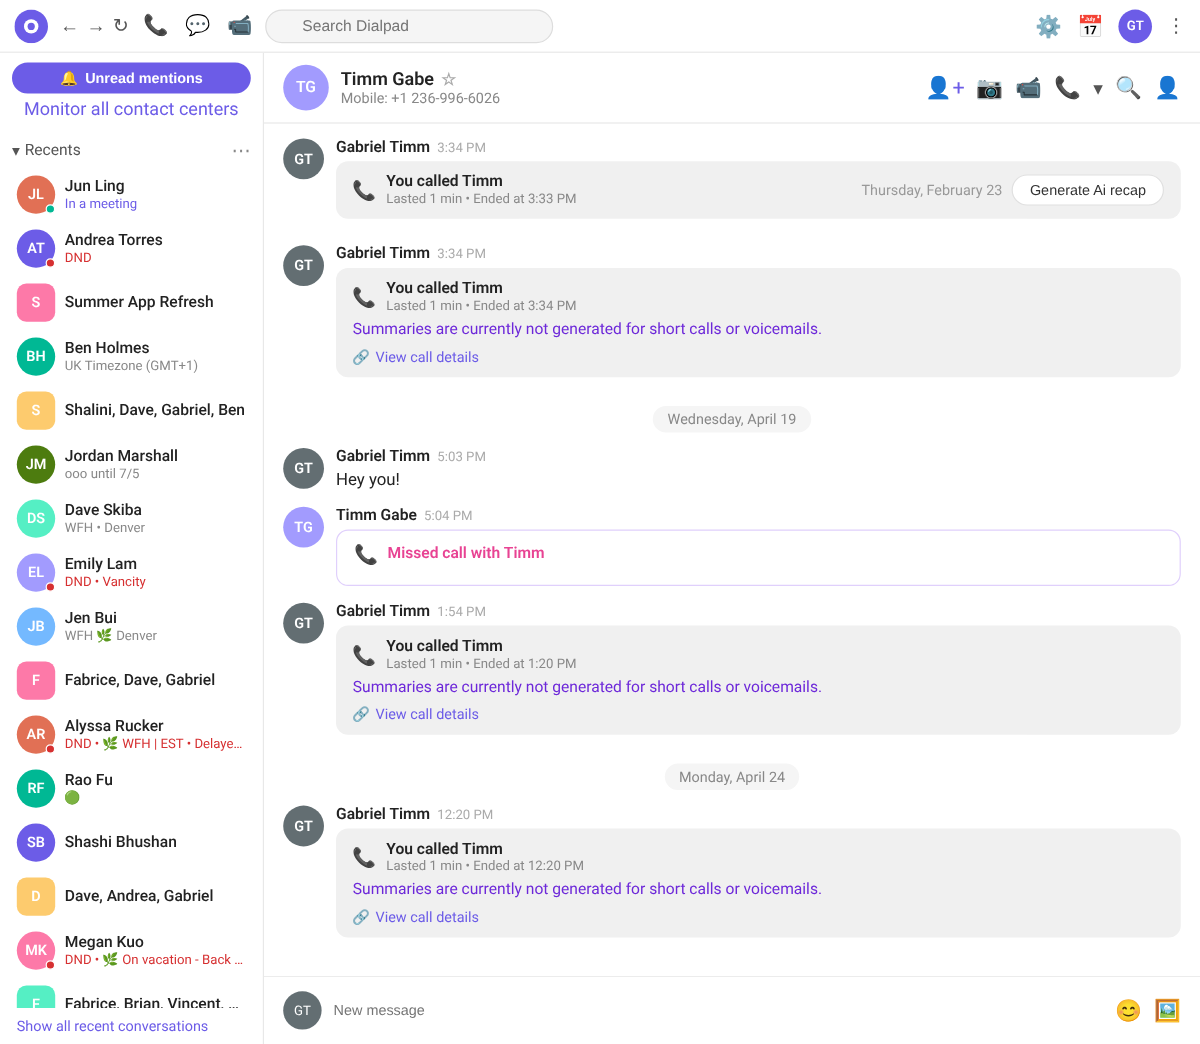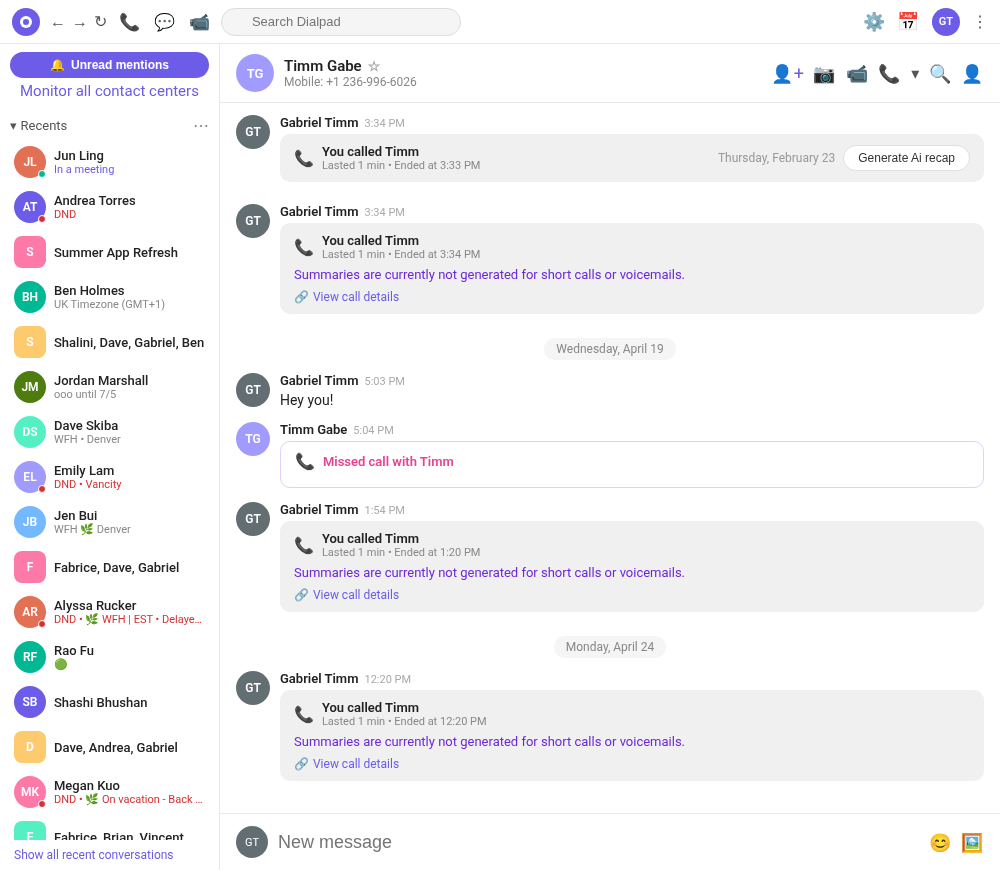--- a/index.html
+++ b/index.html
@@ -54,37 +54,37 @@
     .chat-header-actions { display: flex; gap: 10px; align-items: center; }
     .chat-header-actions span { font-size: 18px; color: #555; cursor: pointer; }
 
     
     .messages-area { flex: 1; overflow-y: auto; padding: 12px 16px; background: #fff; }
     .message-group { display: flex; gap: 10px; margin-bottom: 14px; }
     .msg-avatar { width: 34px; height: 34px; border-radius: 50%; flex-shrink: 0; display: flex; align-items: center; justify-content: center; font-size: 12px; font-weight: 600; color: white; background: #a29bfe; }
     .msg-avatar.tg { background: #a29bfe; }
     .msg-avatar.gt { background: #636e72; }
     .msg-content { flex: 1; }
-    .msg-meta { display: flex; align-items: flex-end; gap: 6px; margin-bottom: 4px; }
+    .msg-meta { display: flex; align-items: center; gap: 6px; margin-bottom: 4px; }
     .msg-name { font-size: 13px; font-weight: 600; color: #222; }
     .msg-time { font-size: 11px; color: #aaa; }
     .call-card { background: #f0f0f0; border-radius: 10px; padding: 10px 14px; margin-bottom: 8px; }
     .call-card-header { display: flex; align-items: center; gap: 8px; margin-bottom: 6px; }
     .call-title { font-size: 13px; font-weight: 600; color: #222; }
     .call-subtitle { font-size: 11px; color: #888; }
     .call-summary-text { font-size: 13px; color: #6d28d9; margin-bottom: 8px; }
     .call-view-link { font-size: 12px; color: #6c5ce7; cursor: pointer; display: flex; align-items: center; gap: 4px; }
     .date-divider { text-align: center; margin: 16px 0; }
     .date-divider span { font-size: 12px; color: #888; background: #f5f5f5; padding: 4px 12px; border-radius: 12px; }
     .missed-call-card { border: 1.5px solid #e0d0fc; border-radius: 10px; padding: 10px 14px; background: #fff; }
     .missed-call-card .call-title { color: #e84393; }
     .generate-btn { background: white; border: 1.5px solid #e0e0e0; border-radius: 20px; padding: 5px 14px; font-size: 12px; font-weight: 500; color: #333; cursor: pointer; margin-left: auto; }
     .chat-input-area { border-top: 1px solid #e8e8e8; padding: 12px 16px; display: flex; align-items: center; gap: 10px; flex-shrink: 0; }
     .input-avatar { width: 32px; height: 32px; border-radius: 50%; background: #636e72; display: flex; align-items: center; justify-content: center; font-size: 11px; color: white; flex-shrink: 0; }
-    .chat-input { flex: 1; border: none; outline: none; font-size: 18px; color: #aaa; background: transparent; }
+    .chat-input { flex: 1; border: none; outline: none; font-size: 12px; color: #aaa; background: transparent; }
     .input-actions { display: flex; gap: 10px; }
     .input-actions span { font-size: 18px; color: #888; cursor: pointer; }
 
     
     ::-webkit-scrollbar { width: 6px; }
     ::-webkit-scrollbar-track { background: transparent; }
     ::-webkit-scrollbar-thumb { background: #ddd; border-radius: 3px; }
   </style>
 </head>
 <body>

